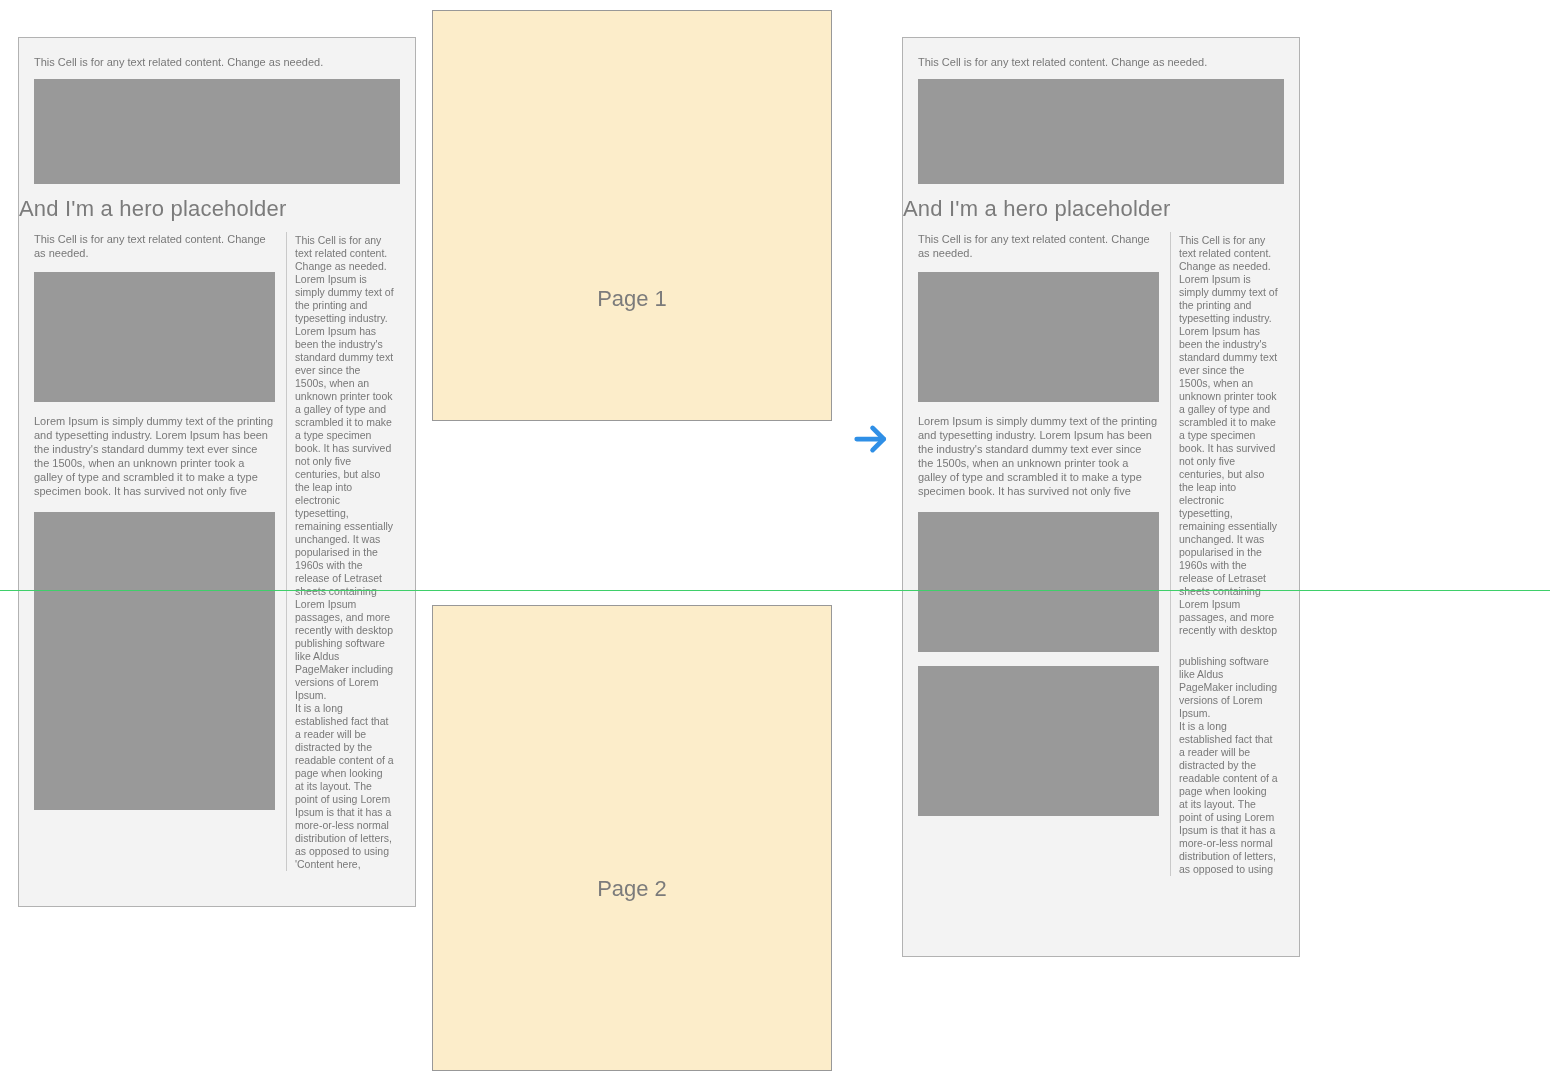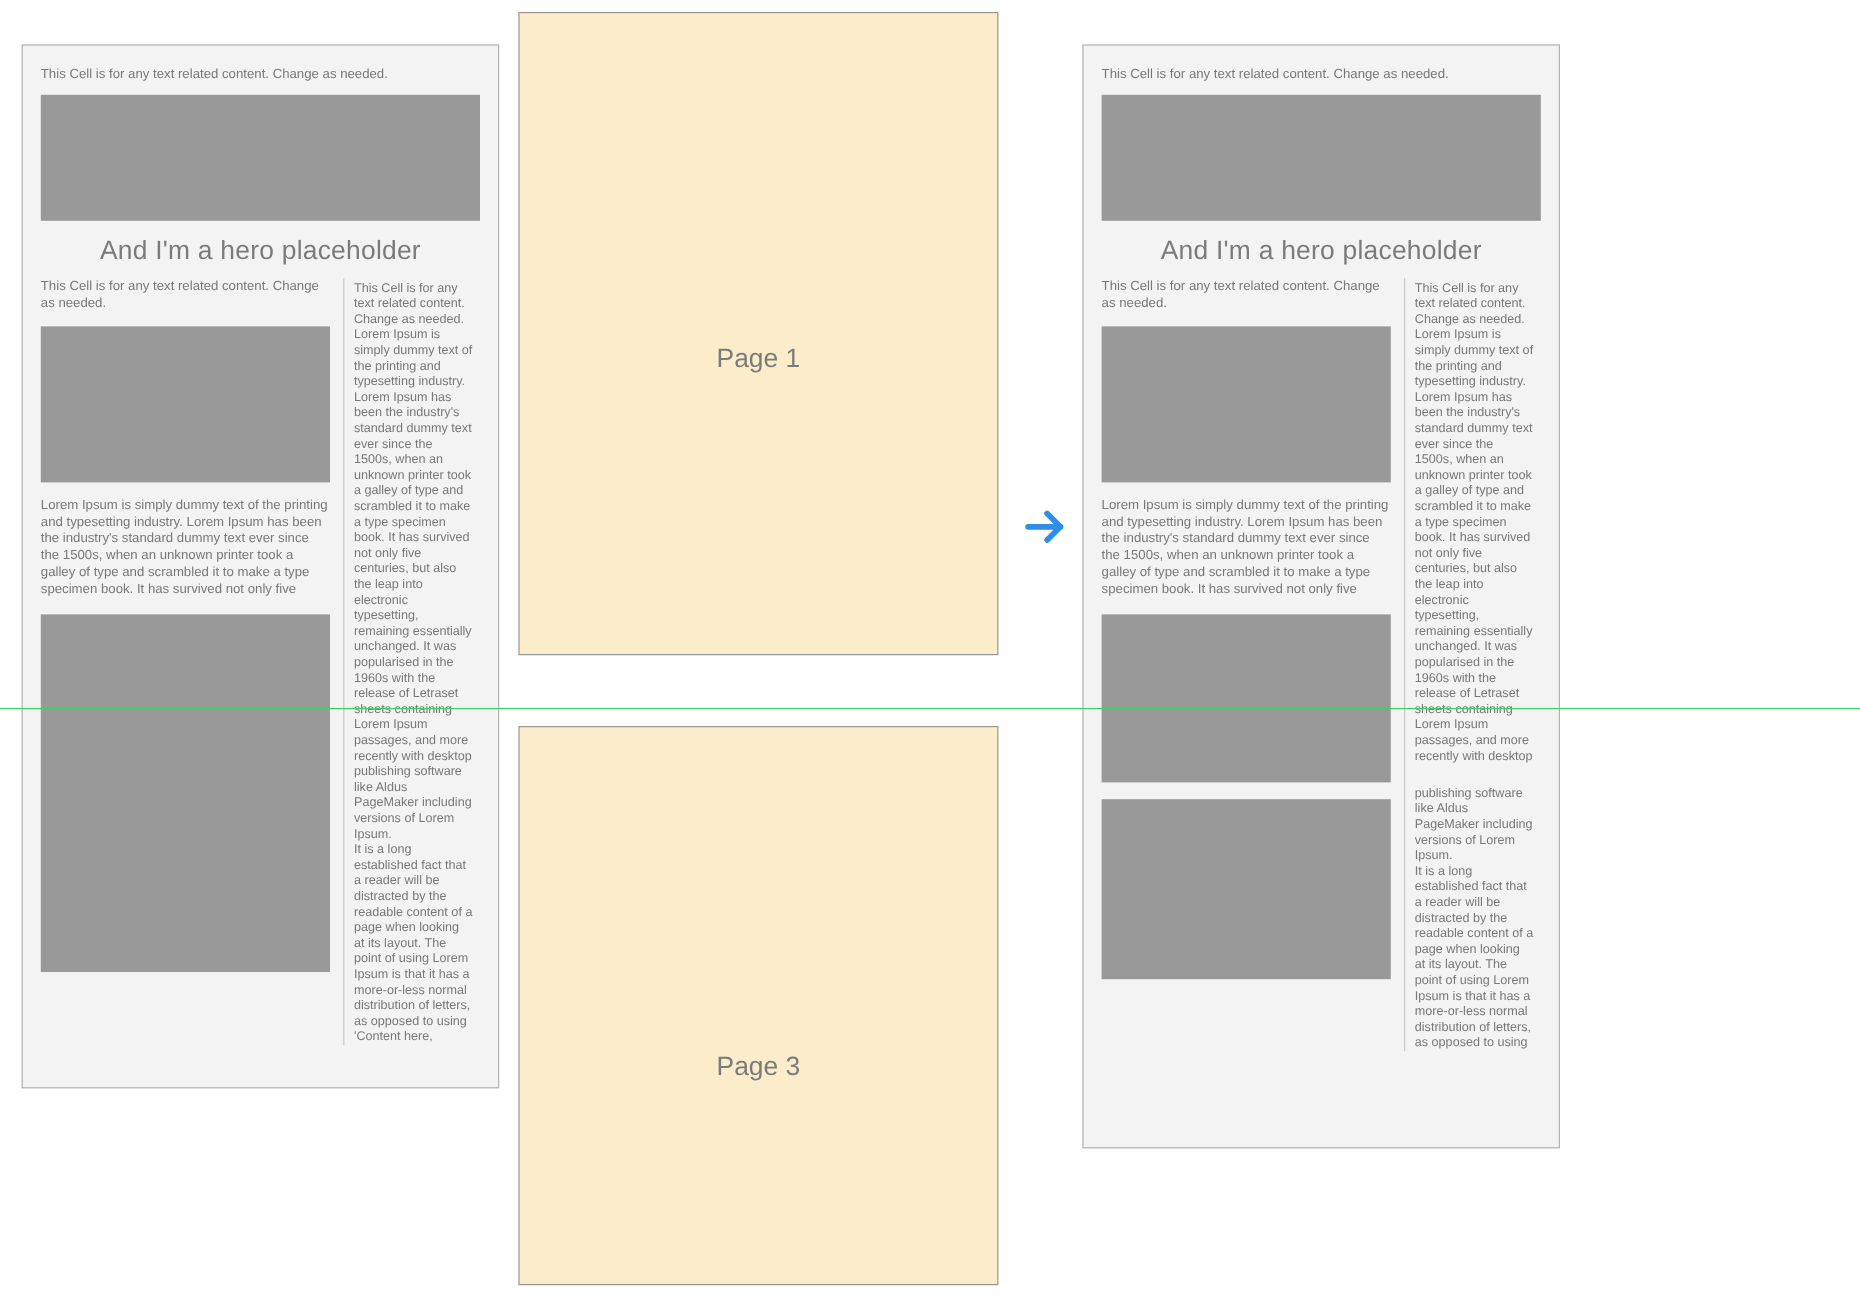--- a/index.html
+++ b/index.html
@@ -34,21 +34,21 @@
       font-size: 11px;
       color: #787878;
       padding: 17px 0 0 15px;
     }
     .hero-placeholder {
       margin: 10px 15px 0 15px;
       height: 105px;
       background: #999999;
     }
     .hero-title {
-      text-align: center;
+      text-align: left;
       font-size: 22px;
       font-weight: 400;
       color: #7b7b7b;
       margin-top: 12px;
       margin-bottom: 10px;
       letter-spacing: 0.2px;
     }
     .columns {
       display: flex;
       padding: 0 10px 10px 15px;
@@ -105,21 +105,21 @@
       width: 400px;
       background: #fcedca;
       border: 1px solid #989898;
       text-align: center;
       font-size: 22px;
       color: #7b7b7b;
       font-weight: 400;
     }
     .page1 {
       top: 10px;
-      height: 536px;
+      height: 411px;
     }
     .page1 .page-label {
       position: relative;
       top: 275px;
     }
     .page2 {
       top: 605px;
       height: 466px;
     }
     .page2 .page-label {
@@ -169,21 +169,21 @@
       <div class="small-text" style="white-space:pre-line">This Cell is for any text related content. Change as needed. Lorem Ipsum is simply dummy text of the printing and typesetting industry. Lorem Ipsum has been the industry's standard dummy text ever since the 1500s, when an unknown printer took a galley of type and scrambled it to make a type specimen book. It has survived not only five centuries, but also the leap into electronic typesetting, remaining essentially unchanged. It was popularised in the 1960s with the release of Letraset sheets containing Lorem Ipsum passages, and more recently with desktop publishing software like Aldus PageMaker including versions of Lorem Ipsum.
 It is a long established fact that a reader will be distracted by the readable content of a page when looking at its layout. The point of using Lorem Ipsum is that it has a more-or-less normal distribution of letters, as opposed to using 'Content here,</div>
     </div>
   </div>
 </div>
 
 <div class="page1">
   <div class="page-label">Page 1</div>
 </div>
 <div class="page2">
-  <div class="page-label">Page 3</div>
+  <div class="page-label">Page 2</div>
 </div>
 
 <div class="arrow">
   <svg viewBox="0 0 24 24" fill="none" stroke="#2f8fe6" stroke-width="3" stroke-linecap="round" stroke-linejoin="round">
     <line x1="3" y1="12" x2="20" y2="12"></line>
     <polyline points="13,5 20,12 13,19"></polyline>
   </svg>
 </div>
 
 <div class="panel-right">

